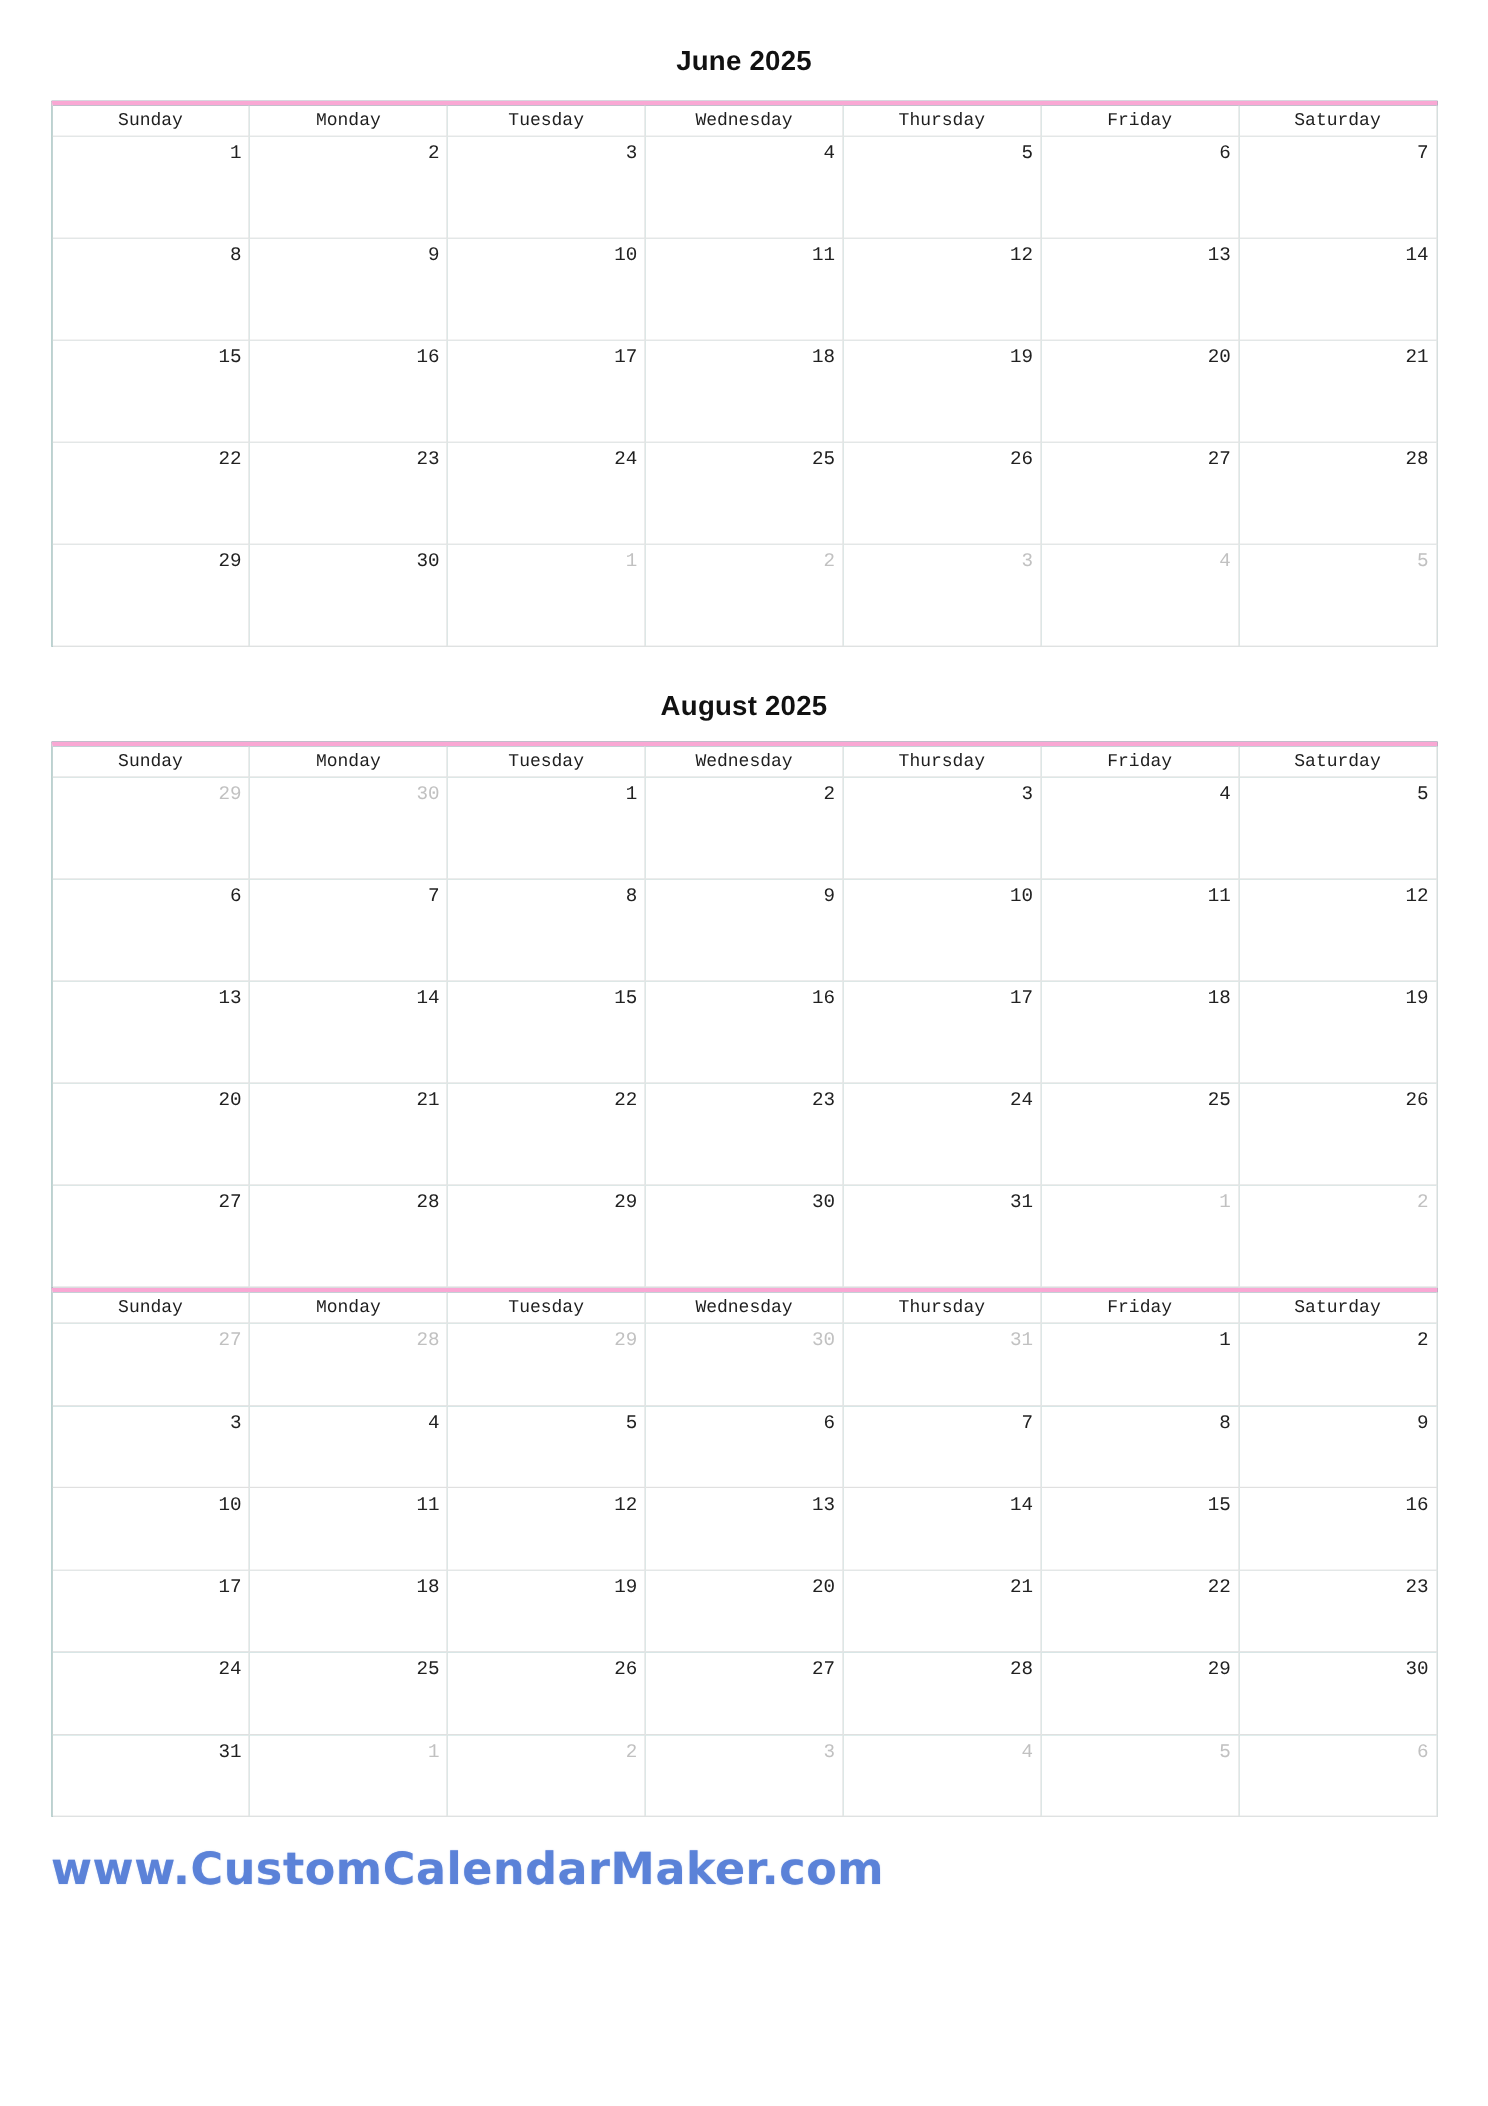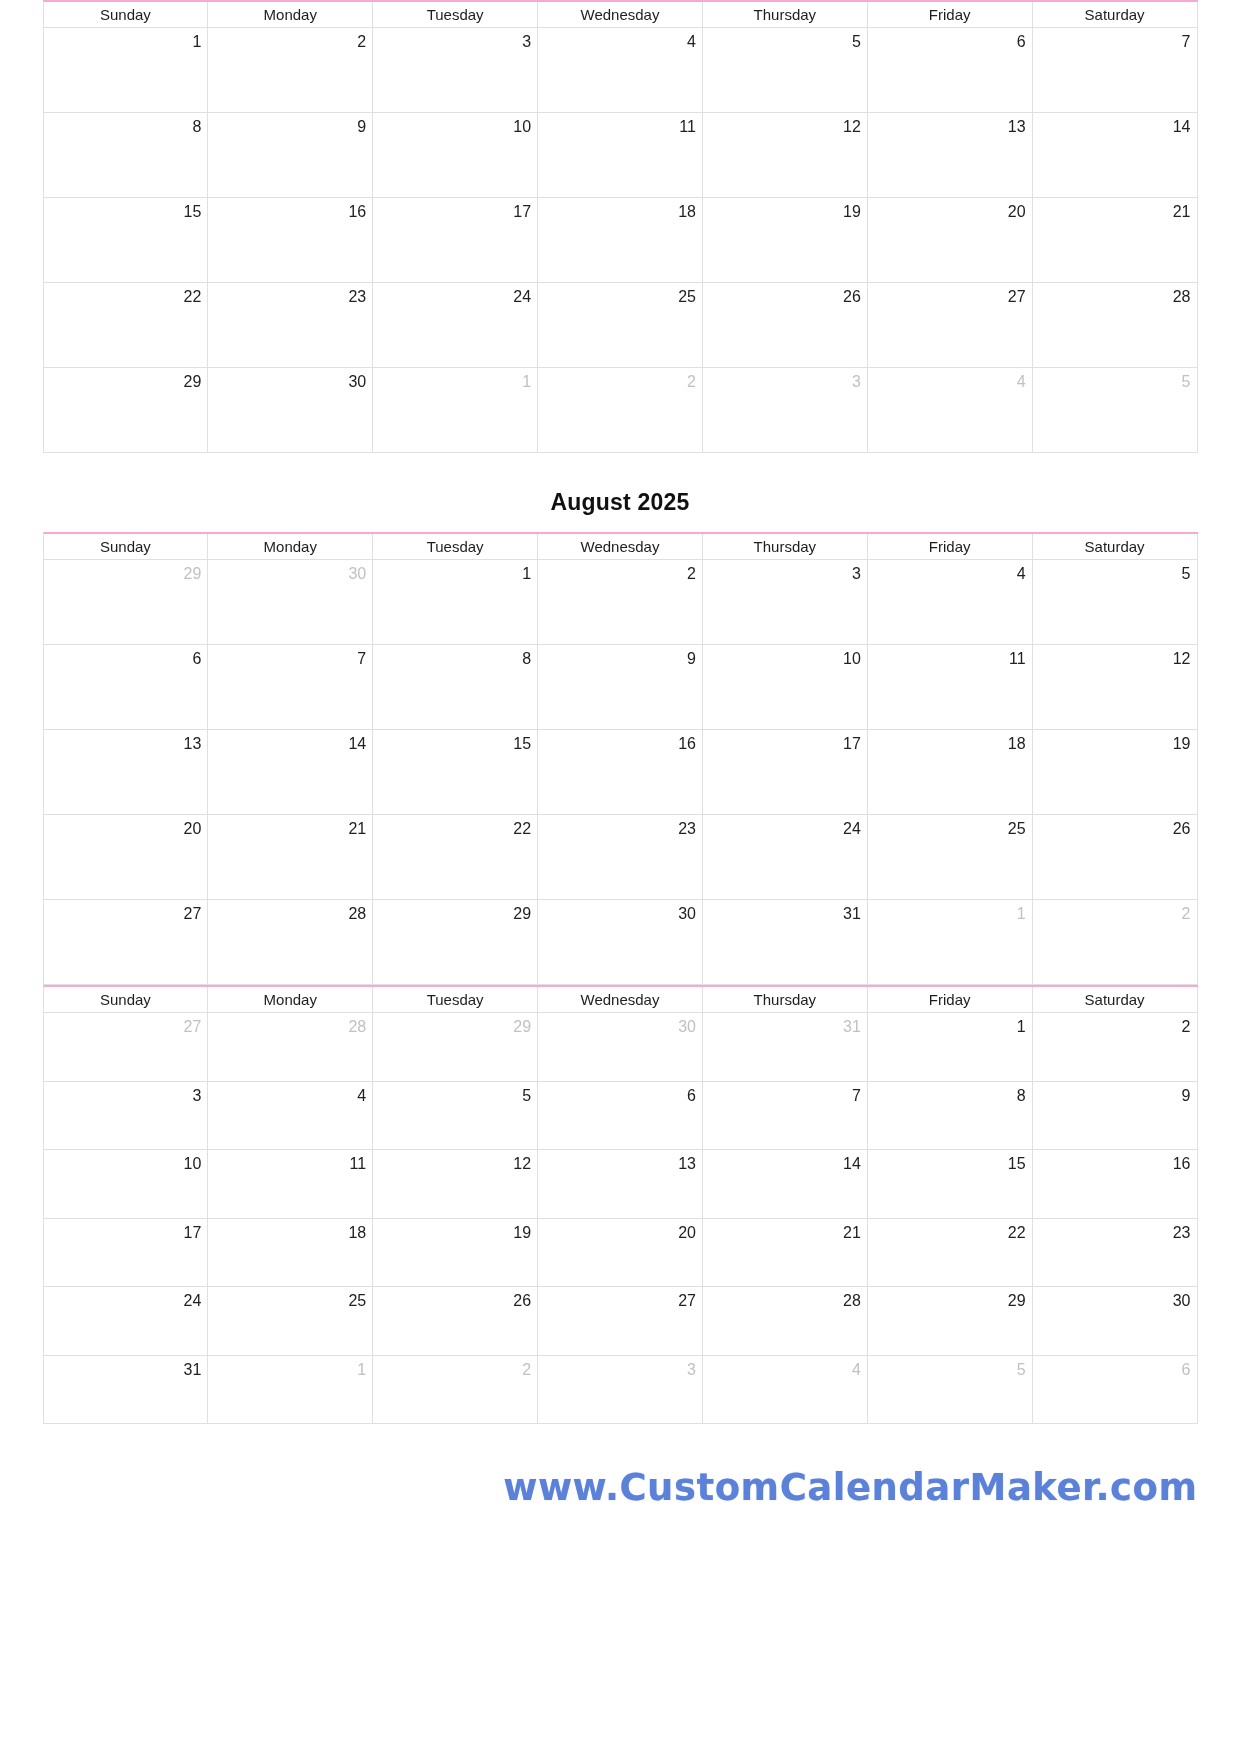--- a/index.html
+++ b/index.html
@@ -25,23 +25,24 @@
     color: #111111;
     letter-spacing: 0.2px;
   }
   #june .month-title   { margin: 36px 0 20px 0; }
   #july .month-title   { margin: 35px 0 16px 0; }
   #august .month-title { margin: 26px 0 17px 0; }
 
   .cal-grid {
     display: grid;
     grid-template-columns: repeat(7, 1fr);
-    border-top: 2px solid #f9a8d4;
+    border-top: 4px solid #f9a8d4;
     border-left: 1px solid #e0e0e0;
     background: #0f766e;
+    font-family: Liberation Mono, monospace;
   }
   .wd-cell {
     height: 26px;
     border-right: 1px solid #e0e0e0;
     border-bottom: 1px solid #e0e0e0;
     text-align: center;
     font-size: 15px;
     line-height: 25px;
     color: #1e1e1e;
     background: #ffffff;
@@ -56,41 +57,42 @@
   .rows-5 .day-cell { height: 85px; }
   .rows-6 .day-cell { height: 68.5px; }
   .day-num {
     font-size: 16px;
     line-height: 18px;
     color: #212121;
   }
   .day-cell.muted .day-num { color: #c1c1c1; }
 
   .site-footer {
-    margin-top: 44px;
-    text-align: right;
+    margin-top: 24px;
+    text-align: left;
   }
   .watermark {
     display: inline-block;
     font-family: "DejaVu Sans", "Liberation Sans", sans-serif;
     font-size: 37px;
     line-height: 40px;
     font-weight: 700;
     color: #5b82d8;
     letter-spacing: 0.5px;
     text-decoration: none;
     text-shadow: 0 0 1px rgba(91, 130, 216, 0.55);
   }
 </style>
 </head>
 <body>
 
 <div class="page">
 
   <section class="month" id="june">
+    <h2 class="month-title">June 2025</h2>
     <div class="cal-grid rows-5">
         <div class="wd-cell">Sunday</div>
         <div class="wd-cell">Monday</div>
         <div class="wd-cell">Tuesday</div>
         <div class="wd-cell">Wednesday</div>
         <div class="wd-cell">Thursday</div>
         <div class="wd-cell">Friday</div>
         <div class="wd-cell">Saturday</div>
         <div class="day-cell"><span class="day-num">1</span></div>
         <div class="day-cell"><span class="day-num">2</span></div>

